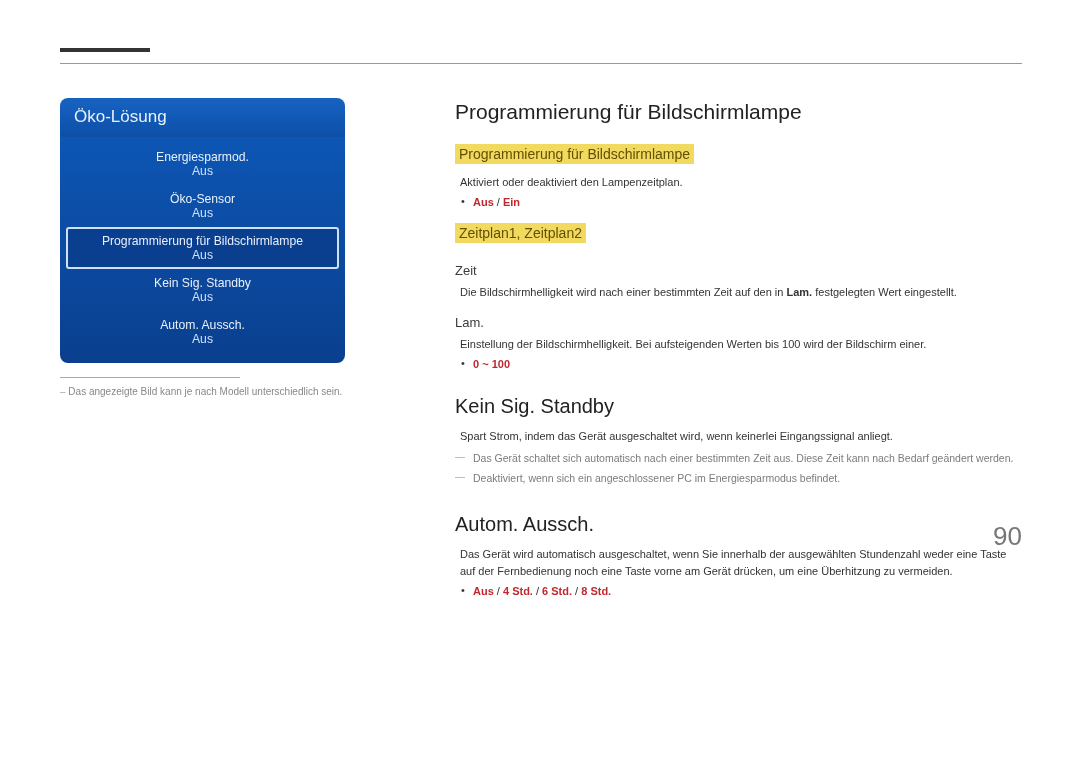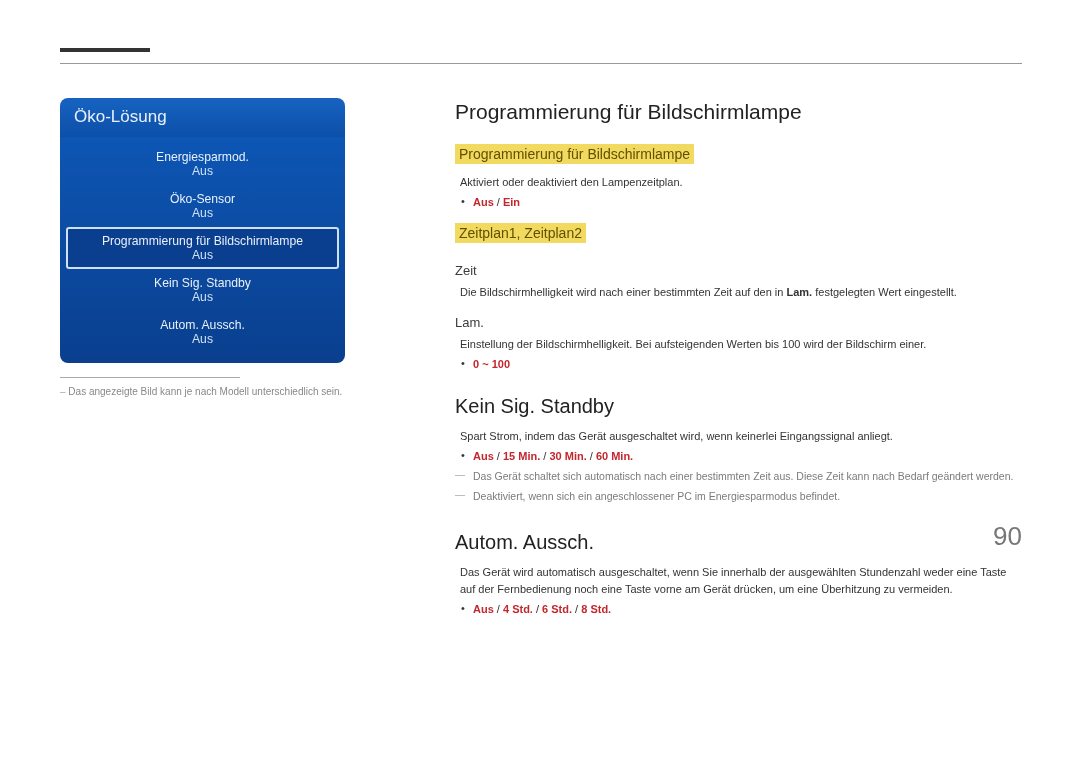--- a/index.html
+++ b/index.html
@@ -90,25 +90,20 @@
         <span>Die Bildschirmhelligkeit wird nach einer bestimmten Zeit auf den in </span><span class="bold-inline">Lam.</span><span> festgelegten Wert eingestellt.</span>
       </p>
       <h3>Lam.</h3>
       <p>Einstellung der Bildschirmhelligkeit. Bei aufsteigenden Werten bis 100 wird der Bildschirm einer.</p>
       <ul class="bul">
         <li><span class="red">0 ~ 100</span></li>
       </ul>
 
       <h2>Kein Sig. Standby</h2>
       <p>Spart Strom, indem das Gerät ausgeschaltet wird, wenn keinerlei Eingangssignal anliegt.</p>
-      <ul class="bul">
-        <li>
-          <span class="red">Aus</span> / <span class="red">15 Min.</span> / <span class="red">30 Min.</span> / <span class="red">60 Min.</span>
-        </li>
-      </ul>
       <ul class="dash">
         <li>Das Gerät schaltet sich automatisch nach einer bestimmten Zeit aus. Diese Zeit kann nach Bedarf geändert werden.</li>
         <li>Deaktiviert, wenn sich ein angeschlossener PC im Energiesparmodus befindet.</li>
       </ul>
 
       <h2>Autom. Aussch.</h2>
       <p>Das Gerät wird automatisch ausgeschaltet, wenn Sie innerhalb der ausgewählten Stundenzahl weder eine Taste auf der Fernbedienung noch eine Taste vorne am Gerät drücken, um eine Überhitzung zu vermeiden.</p>
       <ul class="bul">
         <li>
           <span class="red">Aus</span> / <span class="red">4 Std.</span> / <span class="red">6 Std.</span> / <span class="red">8 Std.</span>

